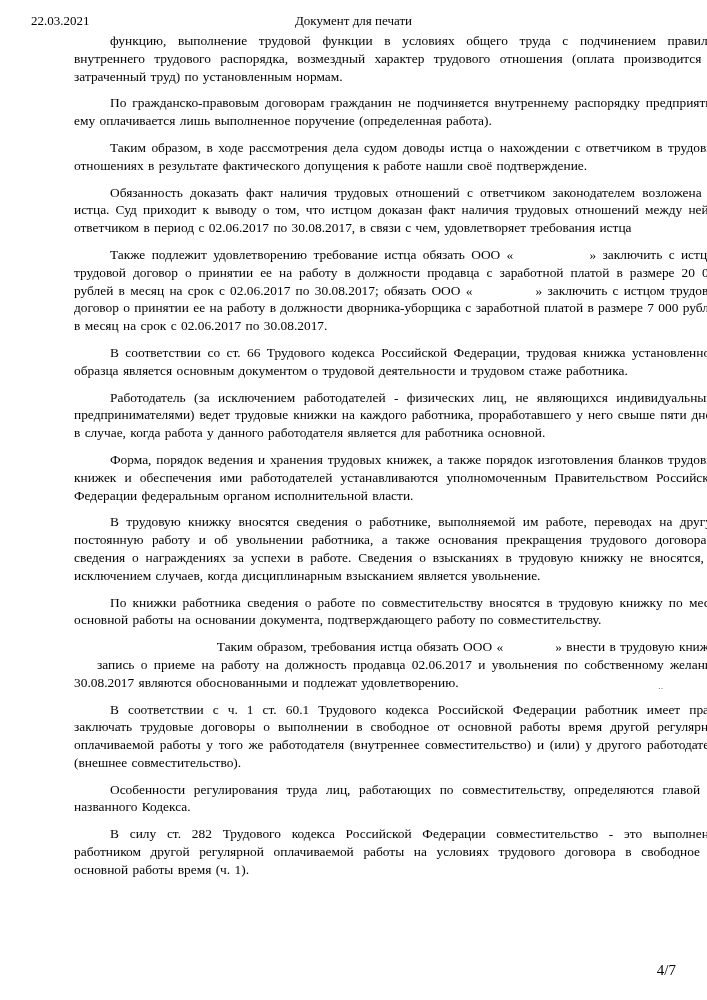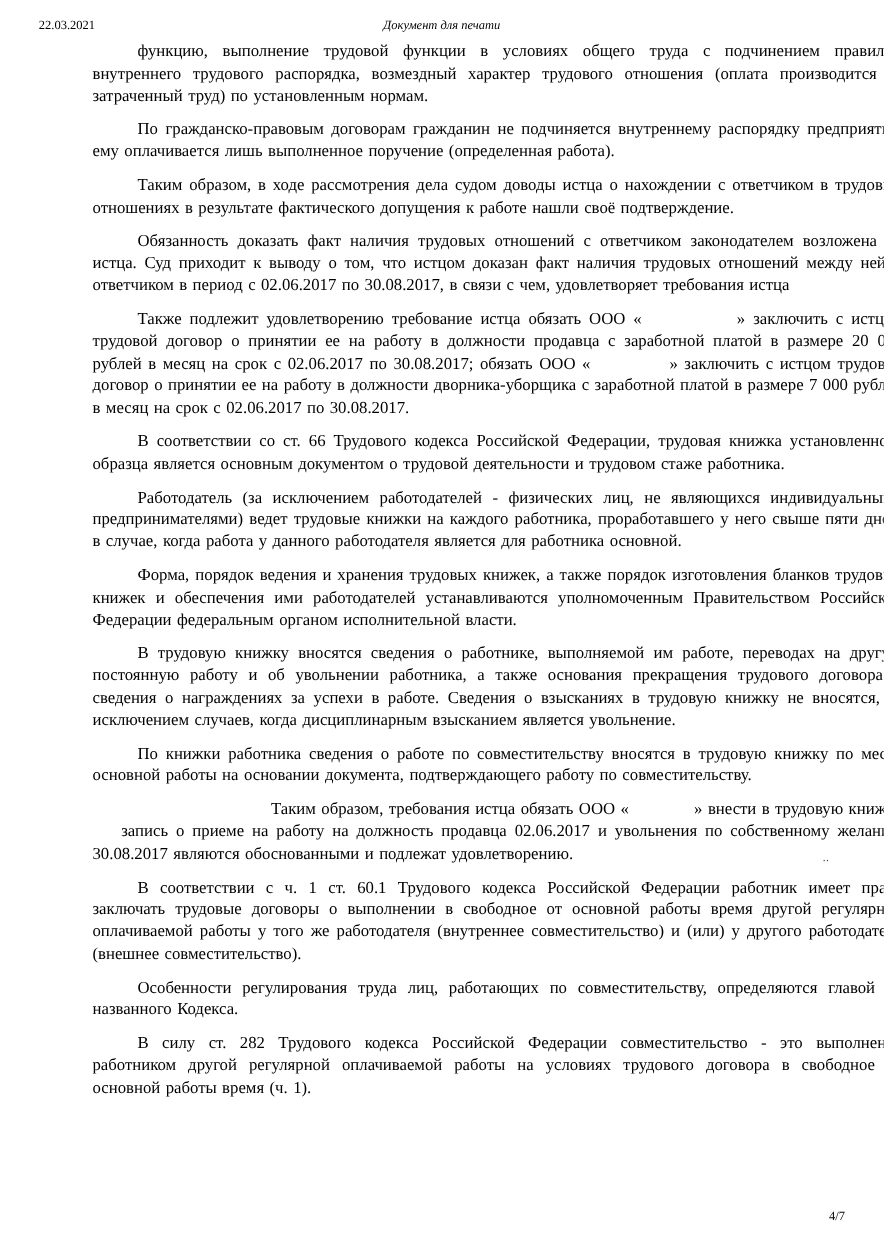--- a/index.html
+++ b/index.html
@@ -11,27 +11,27 @@
     position: relative;
     overflow: hidden;
   }
   .page {
     position: absolute; top: 0; left: 0;
     width: 707px; height: 1000px;
     background: #ffffff;
   }
   .print-header {
     position: absolute; top: 15px; left: 0; right: 0; height: 14px;
-    font-size: 10px; line-height: 11px; color: #000;
+    font-size: 13px; line-height: 11px; color: #000;
   }
   .print-header .date {
     position: absolute; left: 31px; top: 0;
   }
   .print-header .title {
-    display: block; text-align: center; width: 100%; font-style: italic;
+    display: block; text-align: center; width: 100%;
   }
   .content {
     position: absolute; top: 32px; left: 29px; width: 648px;
     font-size: 13.4px; line-height: 17.8px; margin-left: 45px;
   }
   .para {
     text-align: justify;
     text-indent: 36px;
     margin-bottom: 9px;
     word-spacing: 1px;
@@ -42,21 +42,21 @@
   }
   .para.split .cont {
     display: block; text-align: justify; text-indent: 23px;
   }
   .artifact-mark {
     position: absolute; left: 658px; top: 682px;
     font-size: 8px; color: #3a3a3a; letter-spacing: 1px;
   }
   .print-footer {
     position: absolute; right: 31px; bottom: 21px;
-    font-size: 10px; color: #000;
+    font-size: 15px; color: #000;
   }
 </style>
 </head>
 <body>
 
 <div class="page">
 
   <div class="print-header">
     <span class="date">22.03.2021</span>
     <span class="title">Документ для печати</span>

